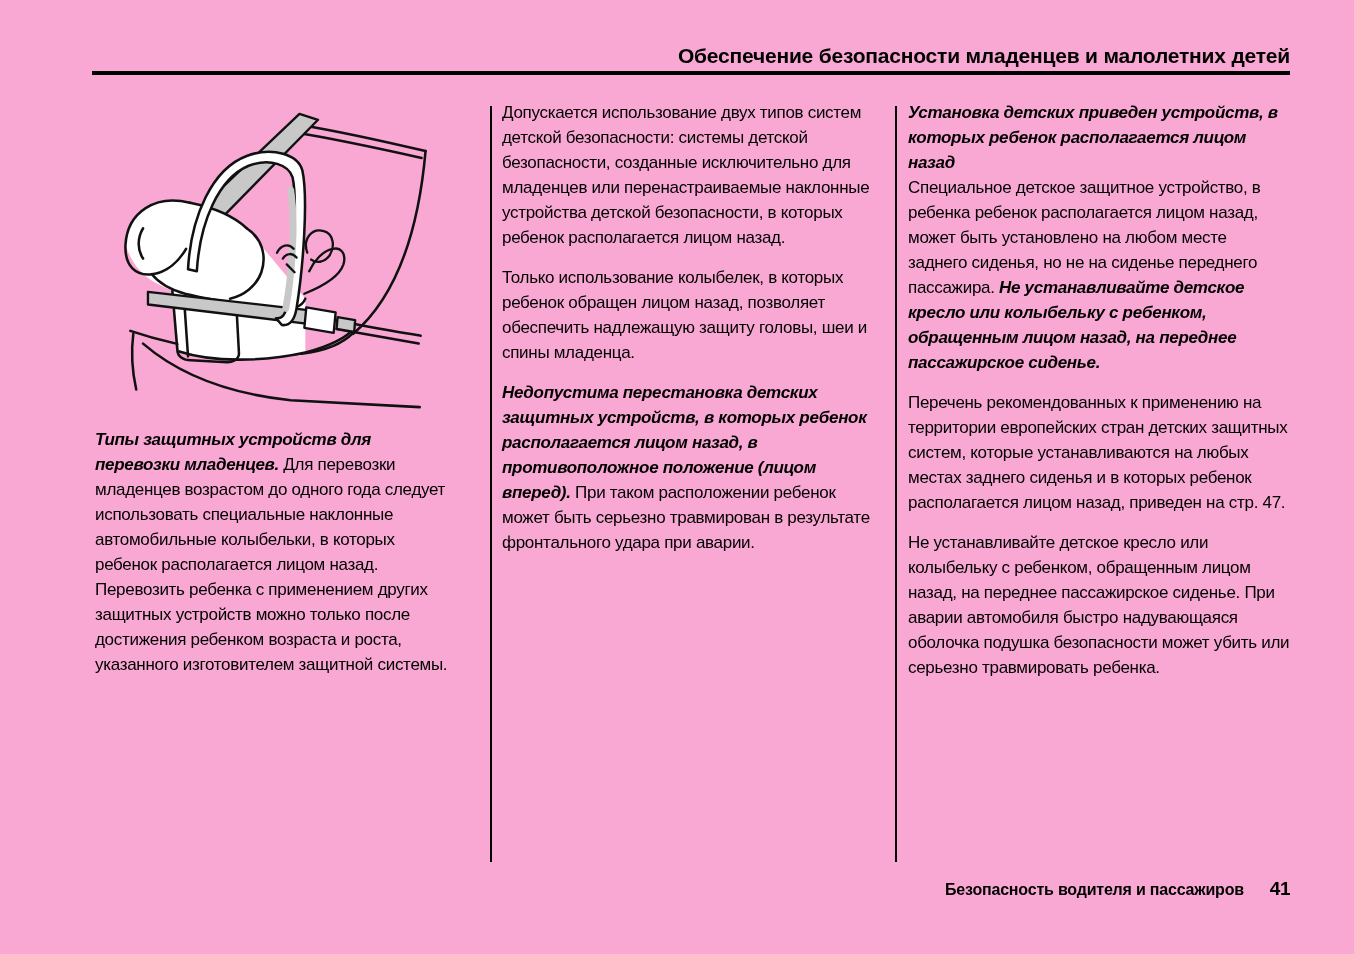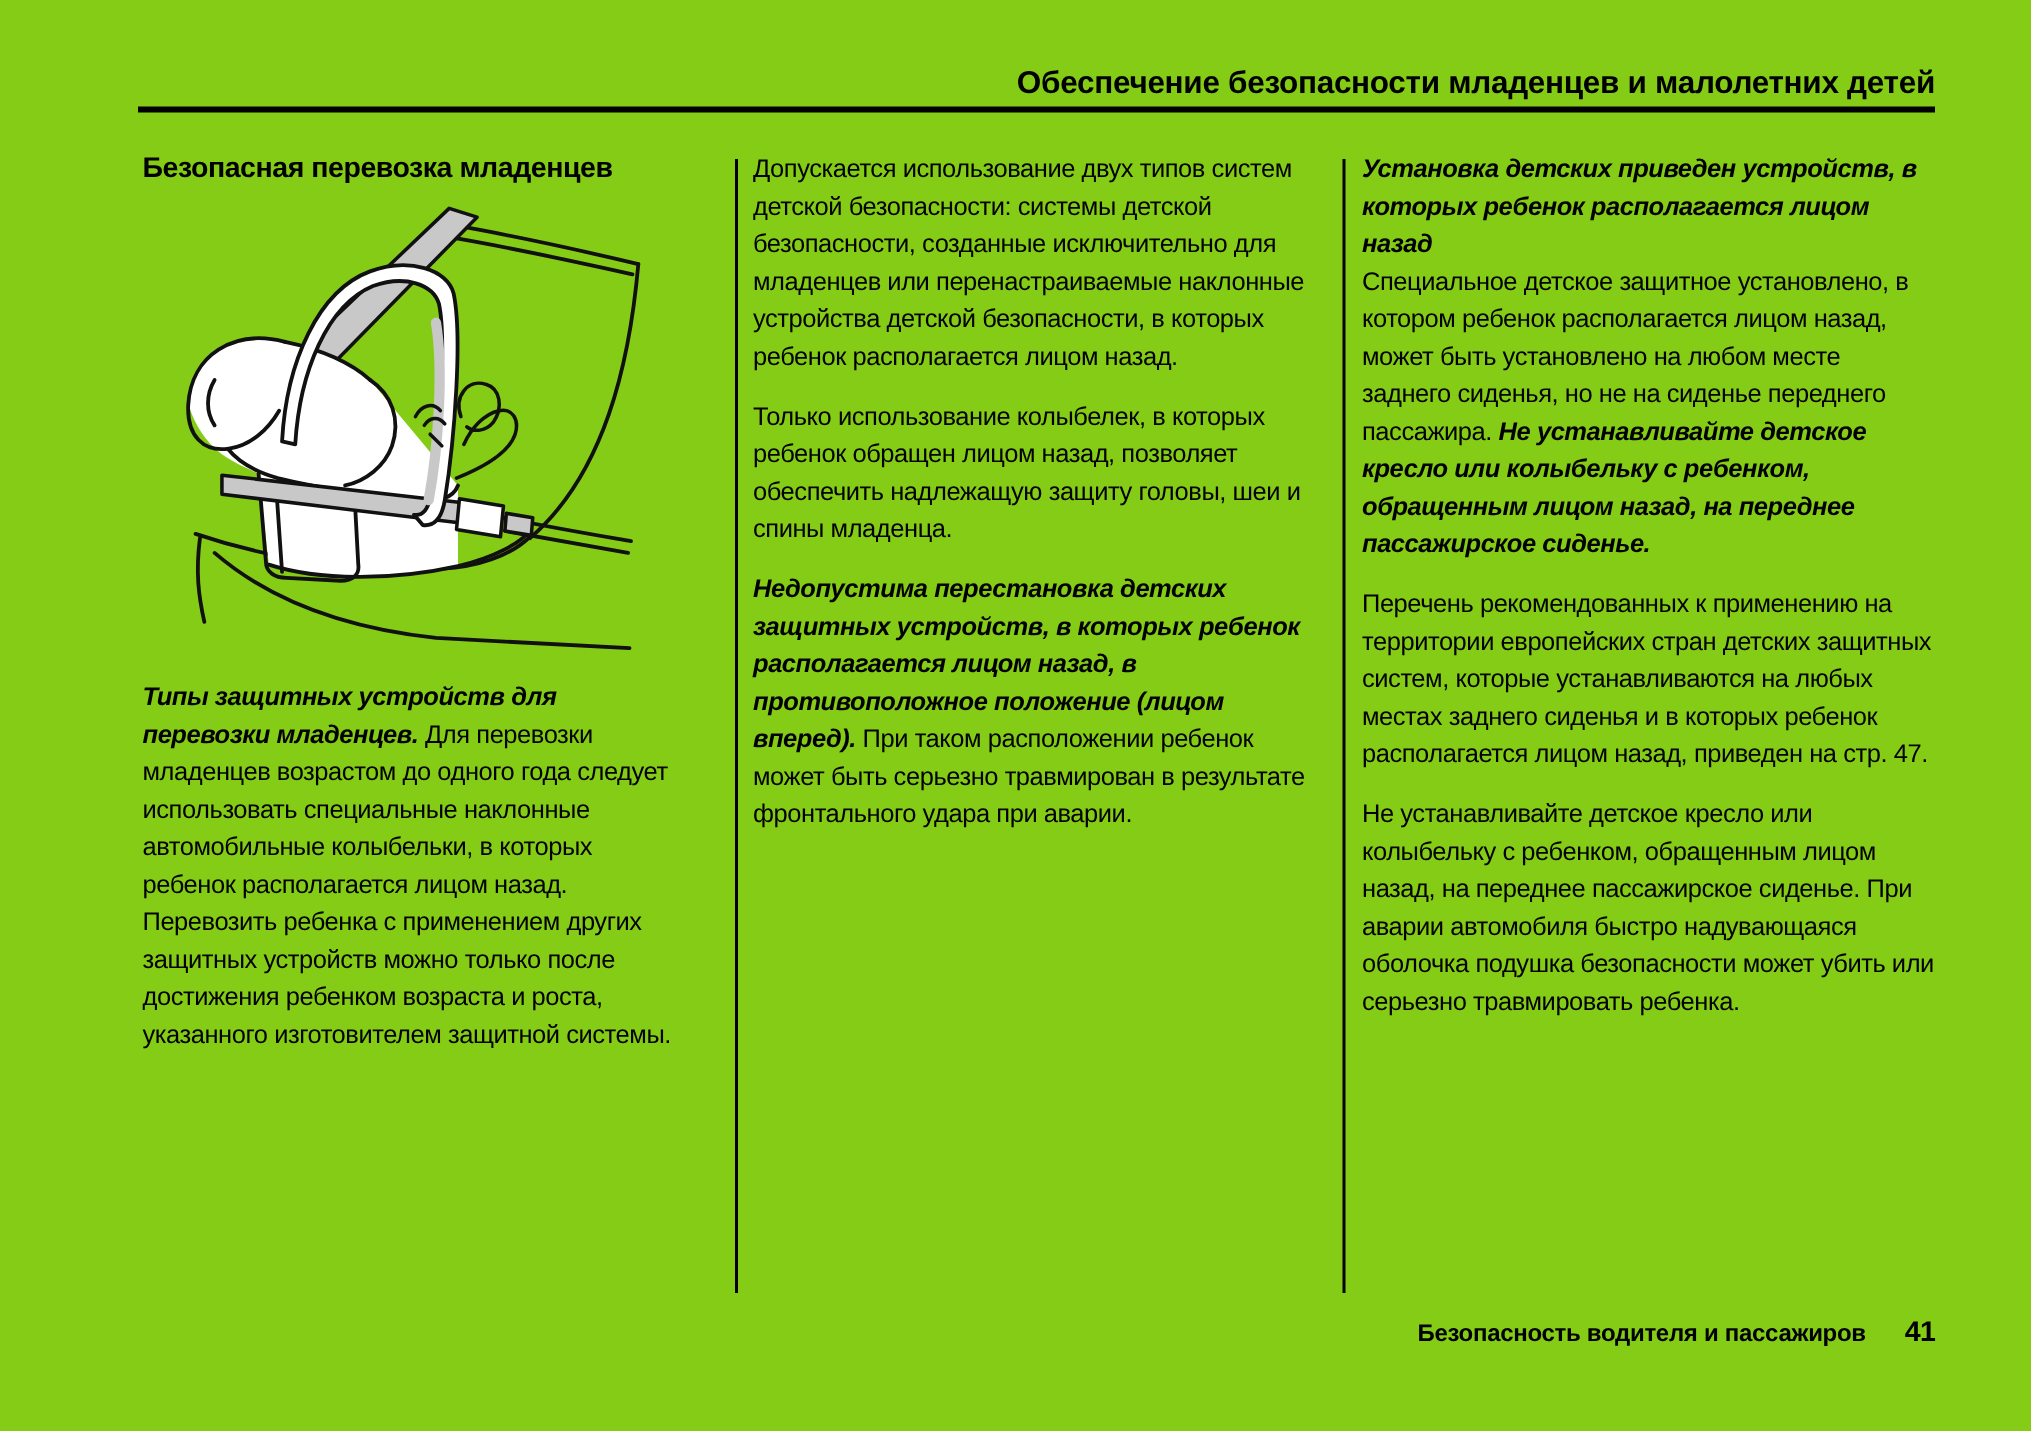--- a/index.html
+++ b/index.html
@@ -1,19 +1,19 @@
 <!DOCTYPE html>
 <html><head>
 <meta charset="utf-8">
 <style>
   html,body{margin:0;padding:0;background:#e8e8e8;}
   .page{
     position:relative;
     width:1354px;height:954px;
-    background:#84cc16;
+    background:#f9a8d4;
     font-family:"Liberation Sans",sans-serif;
     color:#000;
     overflow:hidden;
     margin:0 auto;
   }
   .title{
     position:absolute;top:44px;right:64px;
     font-size:21px;font-weight:bold;letter-spacing:-0.2px;
     white-space:nowrap;
   }
@@ -48,21 +48,20 @@
 </style>
 </head>
 <body>
 
 <div class="page">
 
   <div class="title">Обеспечение безопасности младенцев и малолетних детей</div>
   <div class="rule"></div>
 
   <div class="col left">
-    <div class="heading">Безопасная перевозка младенцев</div>
 
     <svg class="illus" viewBox="0 0 370 310" width="362" height="303" xmlns="http://www.w3.org/2000/svg">
       <g fill="none" stroke="#111" stroke-width="2.6" stroke-linecap="round" stroke-linejoin="round">
 
         <path d="M36,226 C95,246 165,254 213,249 C238,246 255,237 264,228"></path>
         <path d="M49,239 C85,270 135,290 200,297 L332,304"></path>
         <path d="M39,229 C36,252 38,268 42,286"></path>
 
         <path d="M209,15 C250,22 300,33 338,42"></path>
         <path d="M205,23 C248,30 298,41 334,49"></path>
@@ -118,21 +117,21 @@
   <div class="col mid">
     <p>Допускается использование двух типов систем детской безопасности: системы детской безопасности, созданные исключительно для младенцев или перенастраиваемые наклонные устройства детской безопасности, в которых ребенок располагается лицом назад.</p>
     <p>Только использование колыбелек, в которых ребенок обращен лицом назад, позволяет обеспечить надлежащую защиту головы, шеи и спины младенца.</p>
     <p><span class="bi">Недопустима перестановка детских защитных устройств, в которых ребенок располагается лицом назад, в противоположное положение (лицом вперед).</span><span> При таком расположении ребенок может быть серьезно травмирован в результате фронтального удара при аварии.</span></p>
   </div>
 
   <div class="divider div2"></div>
 
   <div class="col right">
     <p class="tight bi">Установка детских приведен устройств, в которых ребенок располагается лицом назад</p>
-    <p><span>Специальное детское защитное установлено, в котором ребенок располагается лицом назад, может быть установлено на любом месте заднего сиденья, но не на сиденье переднего пассажира. </span><span class="bi">Не устанавливайте детское кресло или колыбельку с ребенком, обращенным лицом назад, на переднее пассажирское сиденье.</span></p>
+    <p><span>Специальное детское защитное устройство, в ребенка ребенок располагается лицом назад, может быть установлено на любом месте заднего сиденья, но не на сиденье переднего пассажира. </span><span class="bi">Не устанавливайте детское кресло или колыбельку с ребенком, обращенным лицом назад, на переднее пассажирское сиденье.</span></p>
     <p>Перечень рекомендованных к применению на территории европейских стран детских защитных систем, которые устанавливаются на любых местах заднего сиденья и в которых ребенок располагается лицом назад, приведен на стр. 47.</p>
     <p>Не устанавливайте детское кресло или колыбельку с ребенком, обращенным лицом назад, на переднее пассажирское сиденье. При аварии автомобиля быстро надувающаяся оболочка подушка безопасности может убить или серьезно травмировать ребенка.</p>
   </div>
 
   <div class="footer">
     <span class="footer-label">Безопасность водителя и пассажиров</span>
     <span class="footer-num">41</span>
   </div>
 
 </div>

